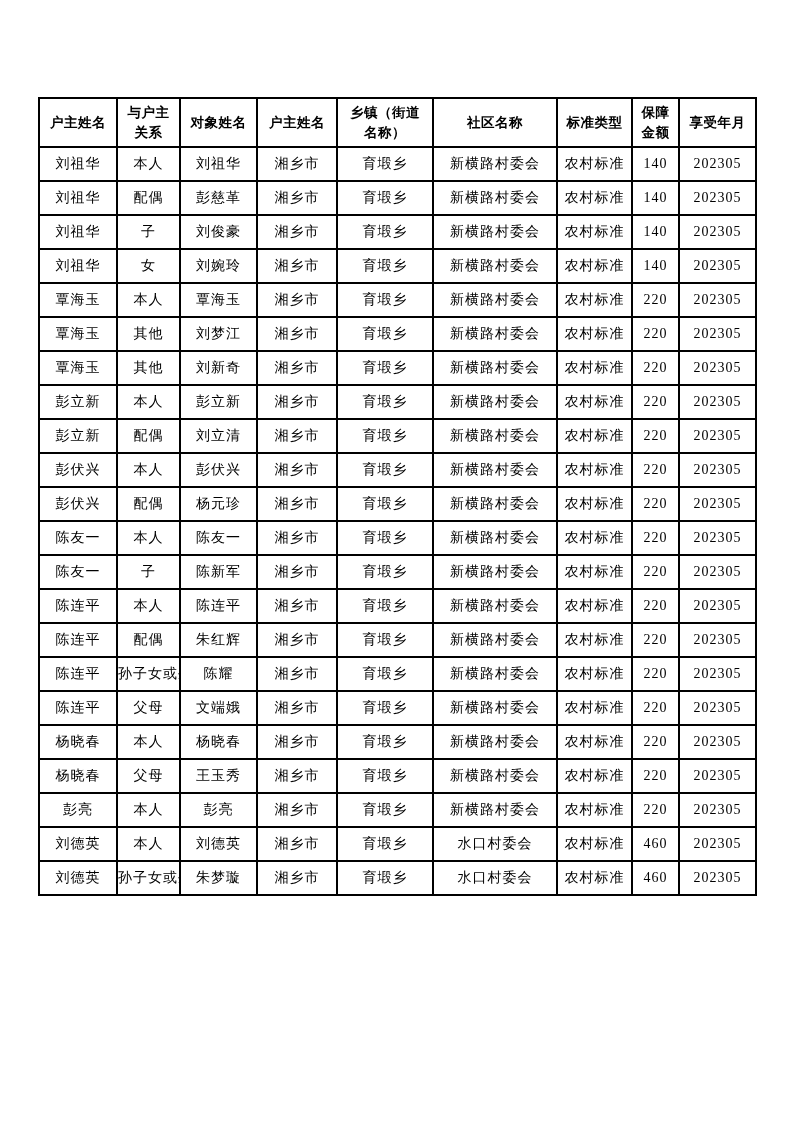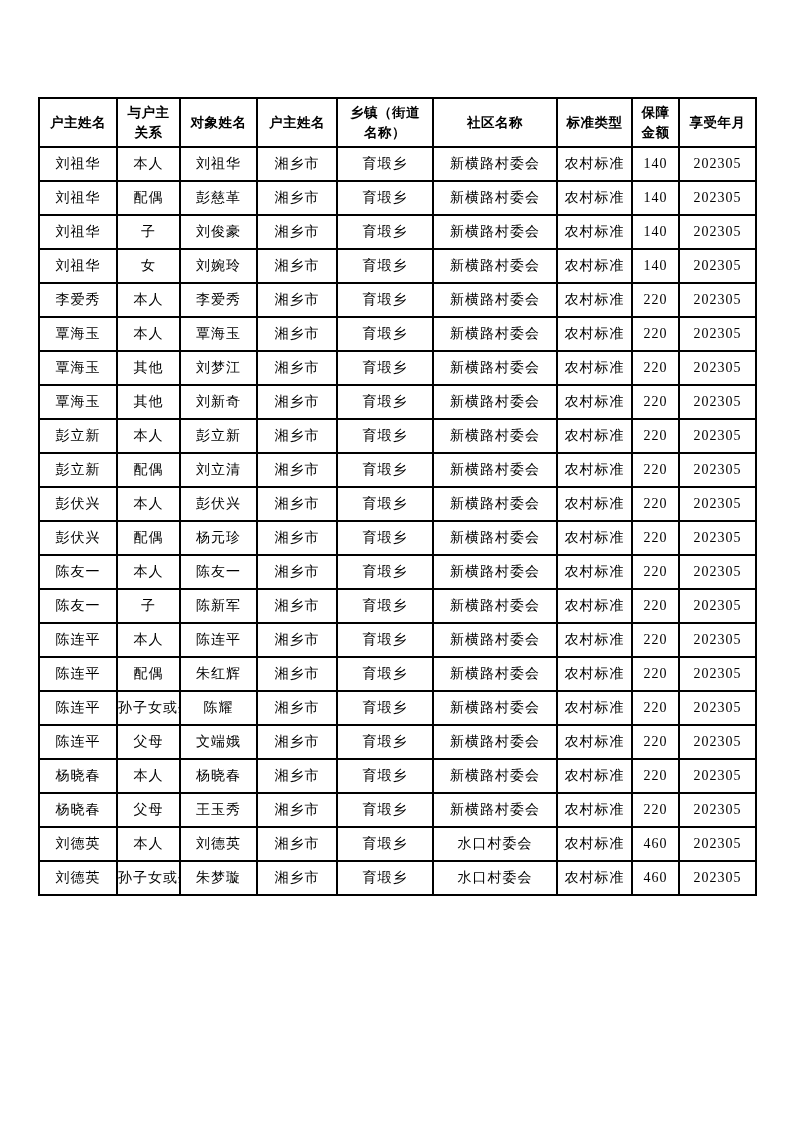--- a/index.html
+++ b/index.html
@@ -123,31 +123,20 @@
           <td>女</td>
           <td>刘婉玲</td>
           <td>湘乡市</td>
           <td>育塅乡</td>
           <td>新横路村委会</td>
           <td>农村标准</td>
           <td>140</td>
           <td>202305</td>
         </tr>
         <tr>
-          <td>李爱秀</td>
-          <td>本人</td>
-          <td>李爱秀</td>
-          <td>湘乡市</td>
-          <td>育塅乡</td>
-          <td>新横路村委会</td>
-          <td>农村标准</td>
-          <td>220</td>
-          <td>202305</td>
-        </tr>
-        <tr>
           <td>覃海玉</td>
           <td>本人</td>
           <td>覃海玉</td>
           <td>湘乡市</td>
           <td>育塅乡</td>
           <td>新横路村委会</td>
           <td>农村标准</td>
           <td>220</td>
           <td>202305</td>
         </tr>
@@ -291,20 +280,31 @@
           <td>育塅乡</td>
           <td>新横路村委会</td>
           <td>农村标准</td>
           <td>220</td>
           <td>202305</td>
         </tr>
         <tr>
           <td>杨晓春</td>
           <td>父母</td>
           <td>王玉秀</td>
+          <td>湘乡市</td>
+          <td>育塅乡</td>
+          <td>新横路村委会</td>
+          <td>农村标准</td>
+          <td>220</td>
+          <td>202305</td>
+        </tr>
+        <tr>
+          <td>彭亮</td>
+          <td>本人</td>
+          <td>彭亮</td>
           <td>湘乡市</td>
           <td>育塅乡</td>
           <td>新横路村委会</td>
           <td>农村标准</td>
           <td>220</td>
           <td>202305</td>
         </tr>
         <tr>
           <td>刘德英</td>
           <td>本人</td>

